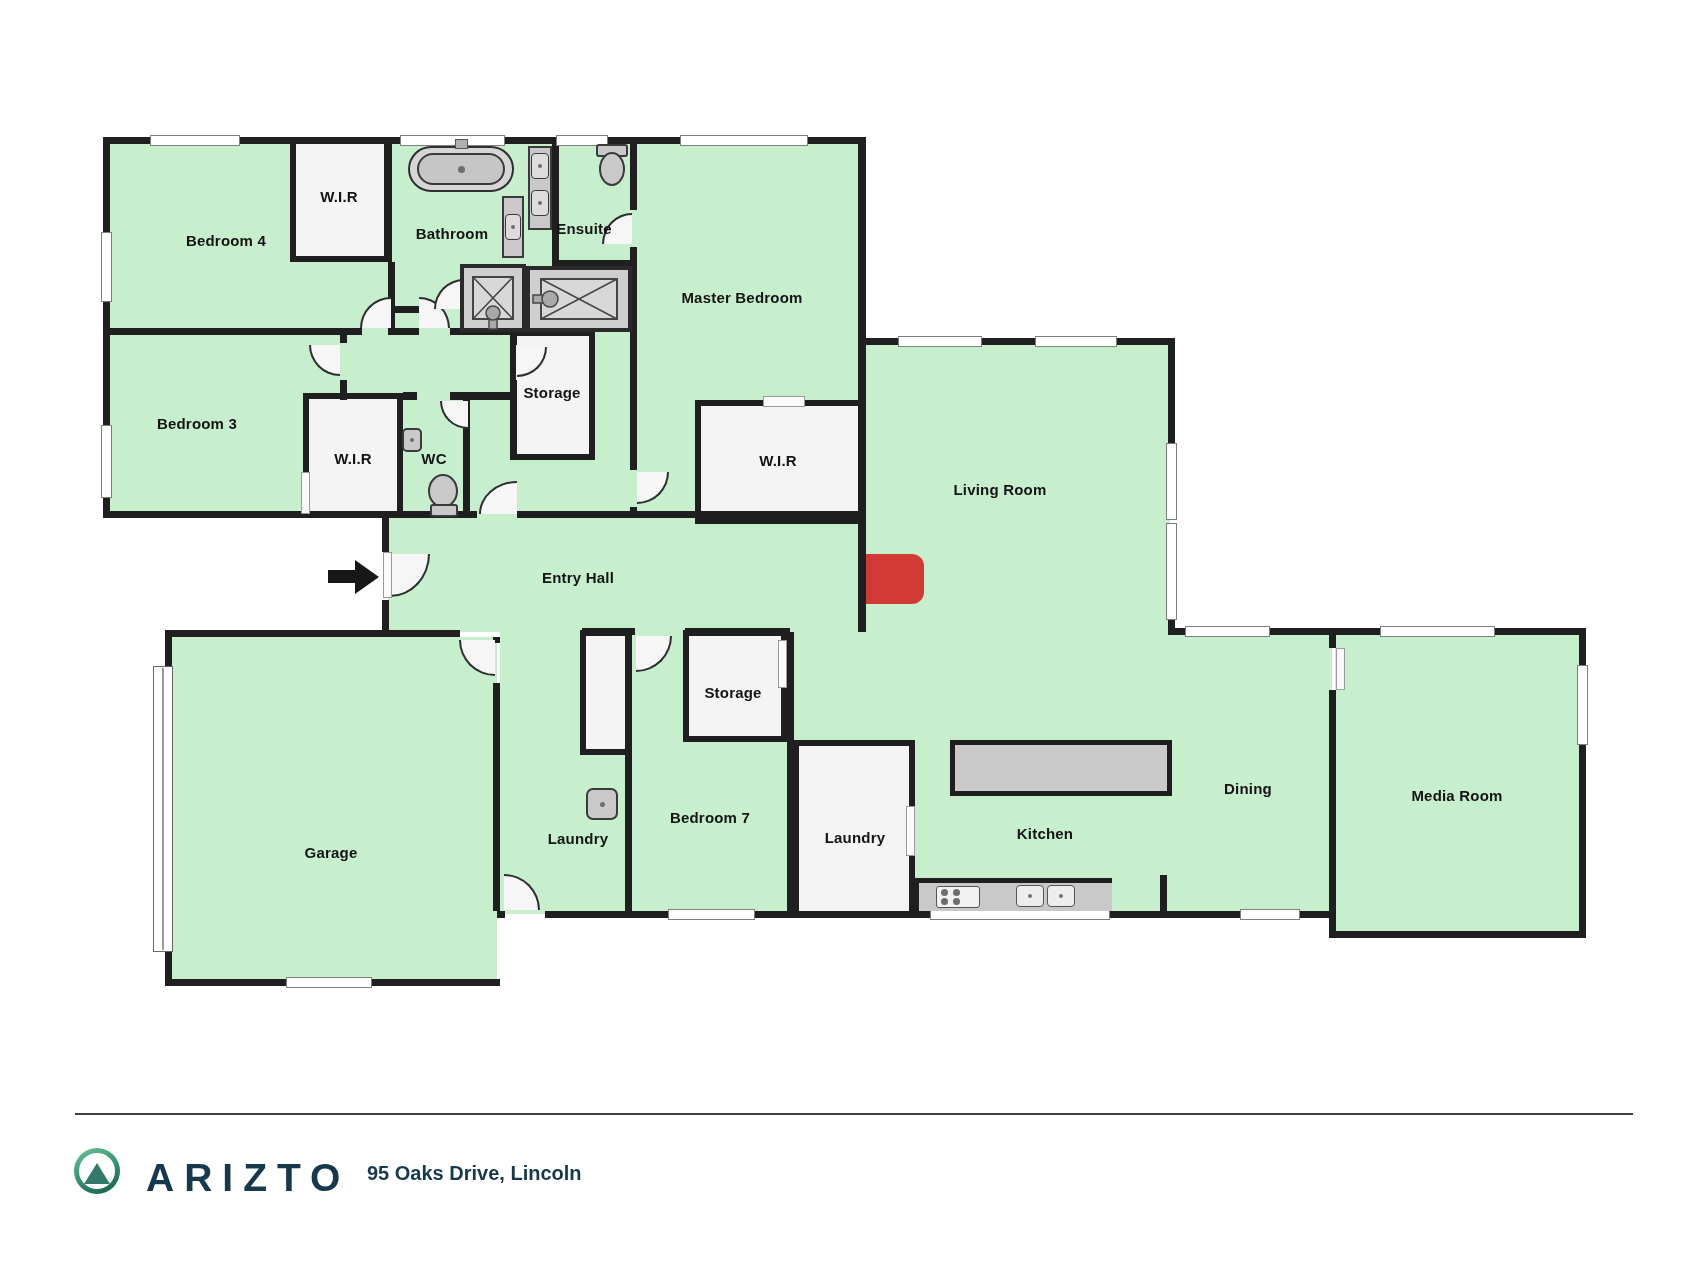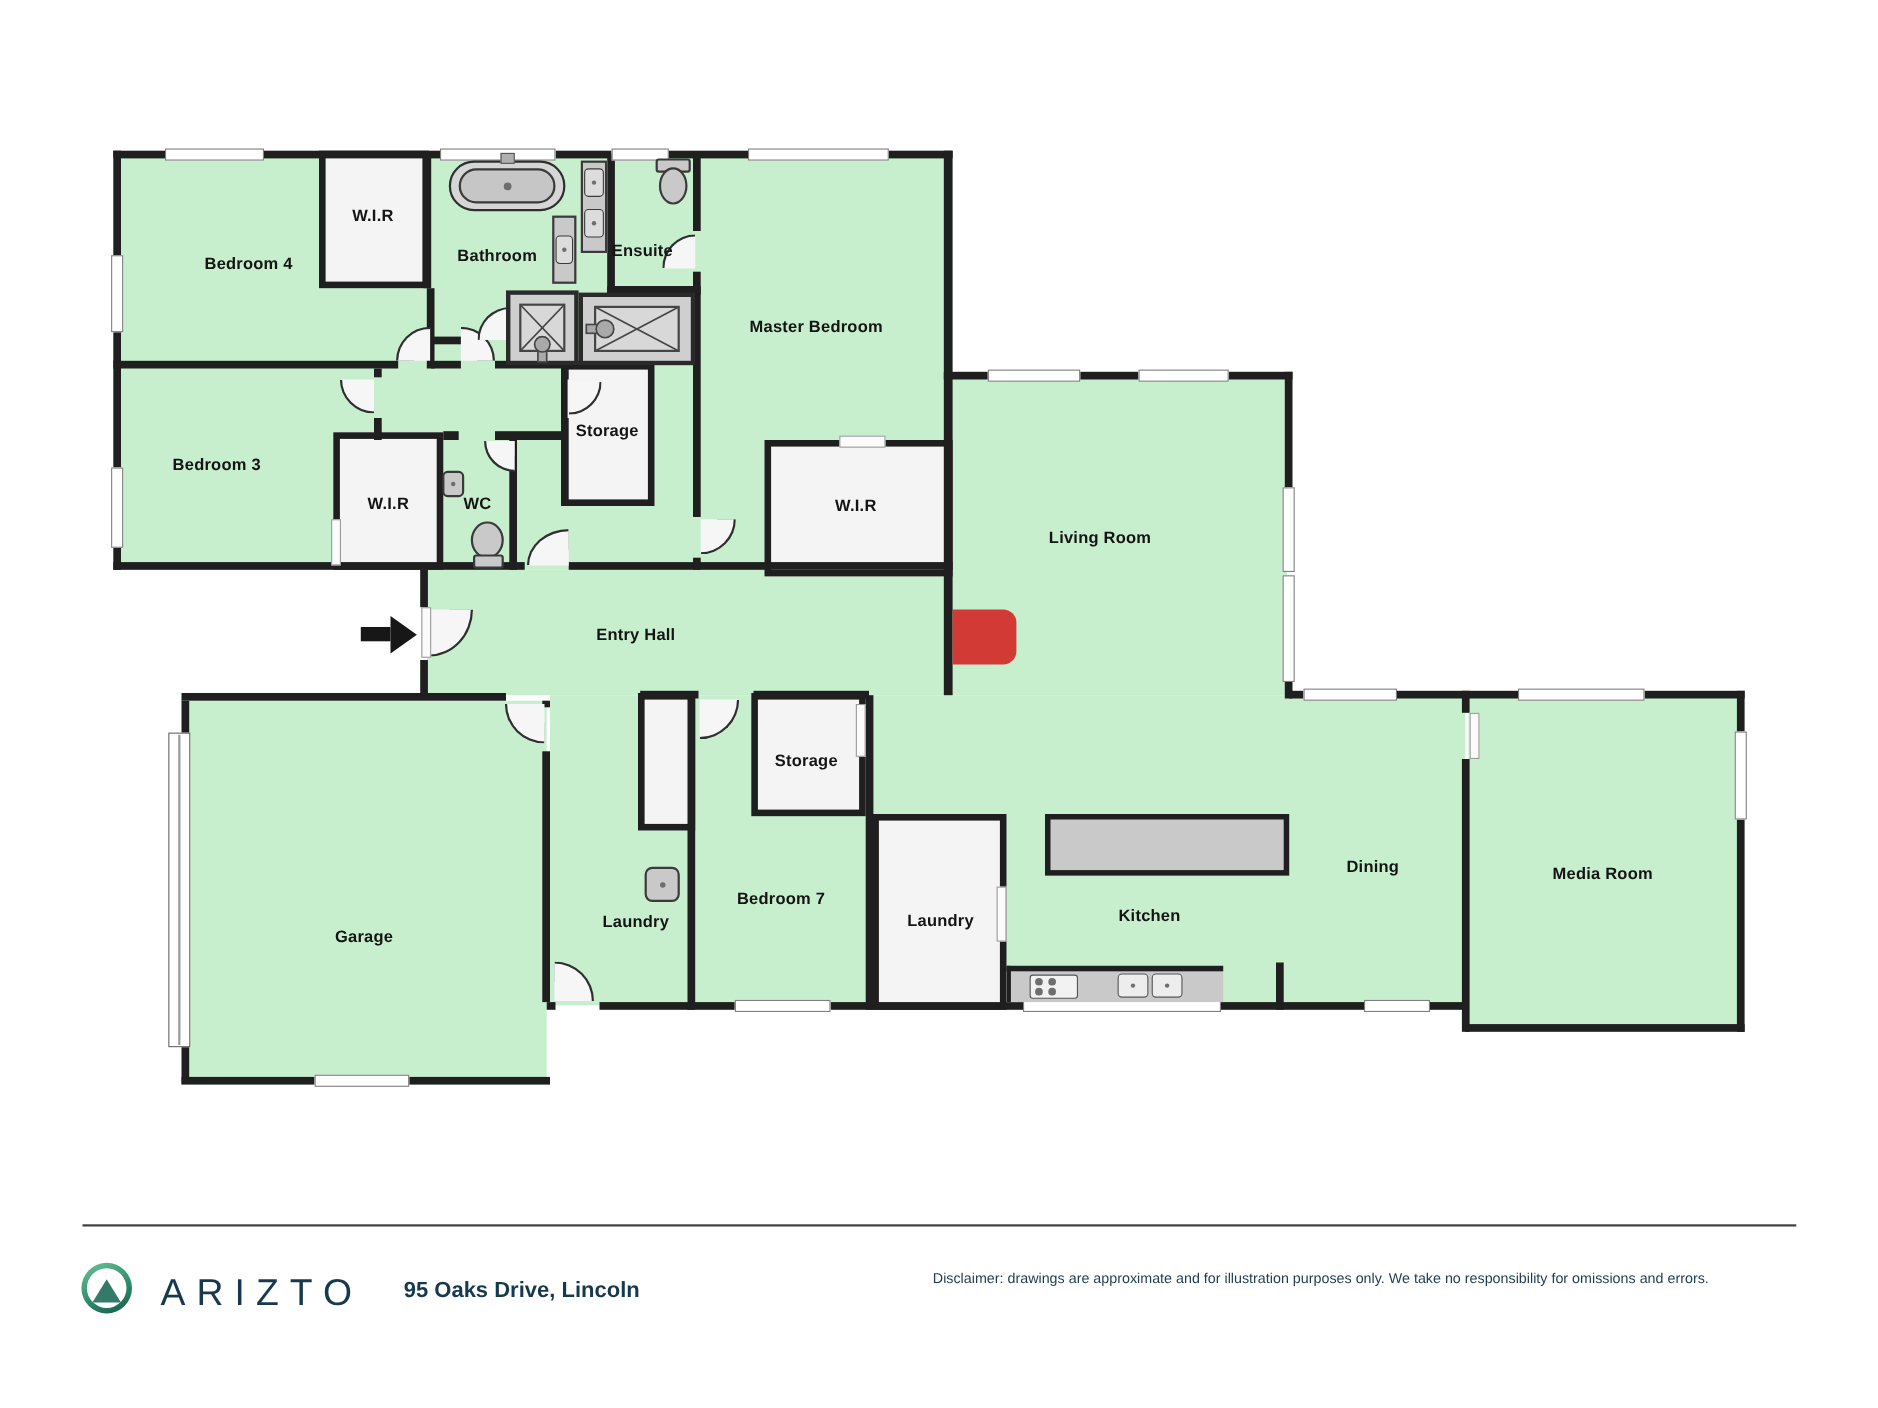--- a/index.html
+++ b/index.html
@@ -29,21 +29,21 @@
   .lab{position:absolute;transform:translate(-50%,-50%);font-size:15px;font-weight:700;
        color:#141414;letter-spacing:.2px;white-space:nowrap;}
   
   #footer-line{position:absolute;left:75px;top:1113px;width:1558px;border-top:2px solid #3f3f3f;}
   #logo-ring{position:absolute;left:74px;top:1148px;width:46px;height:46px;border-radius:50%;
              background:linear-gradient(155deg,#6cc49a 0%,#2f8e6c 55%,#145a47 100%);}
   #logo-inner{position:absolute;left:79px;top:1153px;width:36px;height:36px;border-radius:50%;background:#ffffff;}
   #logo-mountain{position:absolute;left:84px;top:1163px;width:0;height:0;
                  border-left:13px solid transparent;border-right:13px solid transparent;
                  border-bottom:21px solid #35796b;}
-  #brand{position:absolute;left:146px;top:1156px;font-size:34px;font-weight:400;letter-spacing:10px;color:#16394e;}
+  #brand{position:absolute;left:146px;top:1156px;font-size:39px;font-weight:700;letter-spacing:10px;color:#16394e;}
   #address{position:absolute;left:367px;top:1162px;font-size:20px;font-weight:700;color:#16394e;}
   #disclaimer{position:absolute;left:848px;top:1152px;font-size:13px;line-height:20.5px;color:#1d3c4e;font-weight:500;}
   
   #arrow-shaft{position:absolute;left:328px;top:570px;width:27px;height:13px;background:#171717;}
   #arrow-head{position:absolute;left:355px;top:560px;width:0;height:0;
               border-top:17px solid transparent;border-bottom:17px solid transparent;border-left:24px solid #171717;}
   
   #fireplace{position:absolute;left:866px;top:554px;width:58px;height:50px;background:#d23b35;border-radius:0 12px 12px 0;}
   svg{position:absolute;left:0;top:0;pointer-events:none;}
 </style>
@@ -285,16 +285,15 @@
   <div class="lab" style="left:1248px;top:788px">Dining</div>
   <div class="lab" style="left:1457px;top:795px">Media Room</div>
 
   <div id="footer-line"></div>
   <div id="logo-ring"></div>
   <div id="logo-inner"></div>
   <div id="logo-mountain"></div>
   <div id="brand">ARIZTO</div>
   <div id="address">95 Oaks Drive, Lincoln</div>
   <div id="disclaimer">
-    <div>Disclaimer: drawings are approximate and for illustration purposes only. We take no responsibility for omissions and errors.</div>
   </div>
 
 </div>
 
 </body></html>

